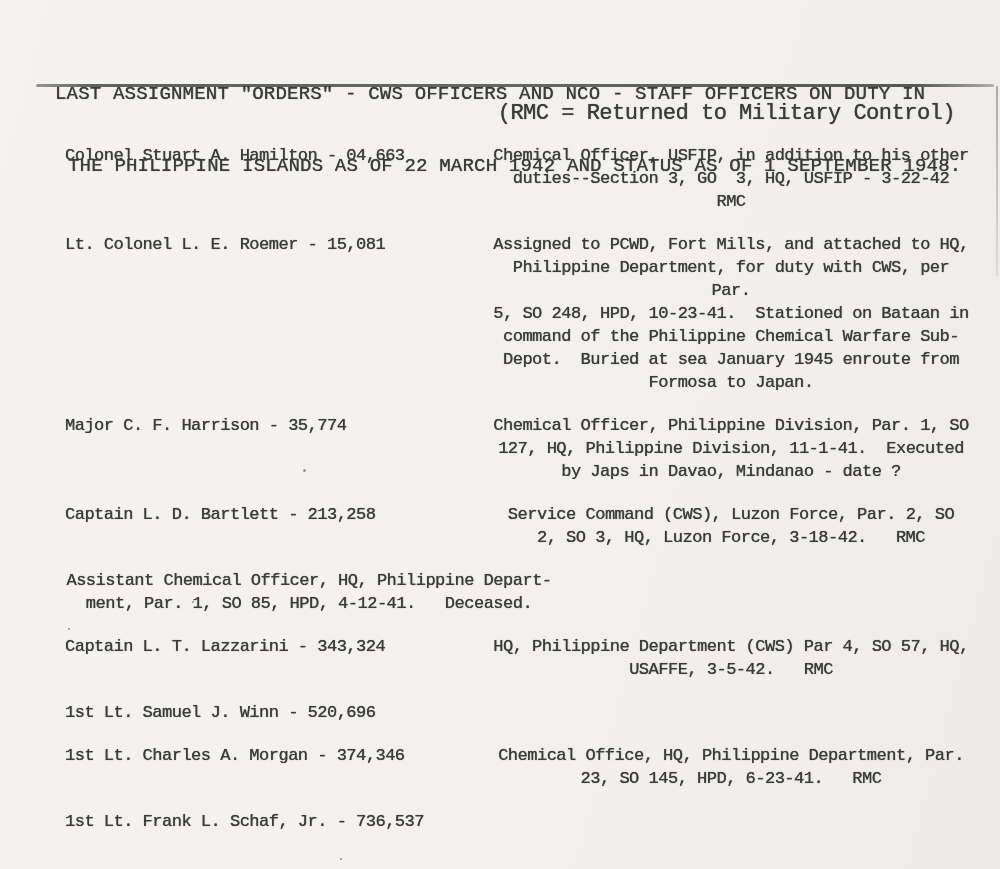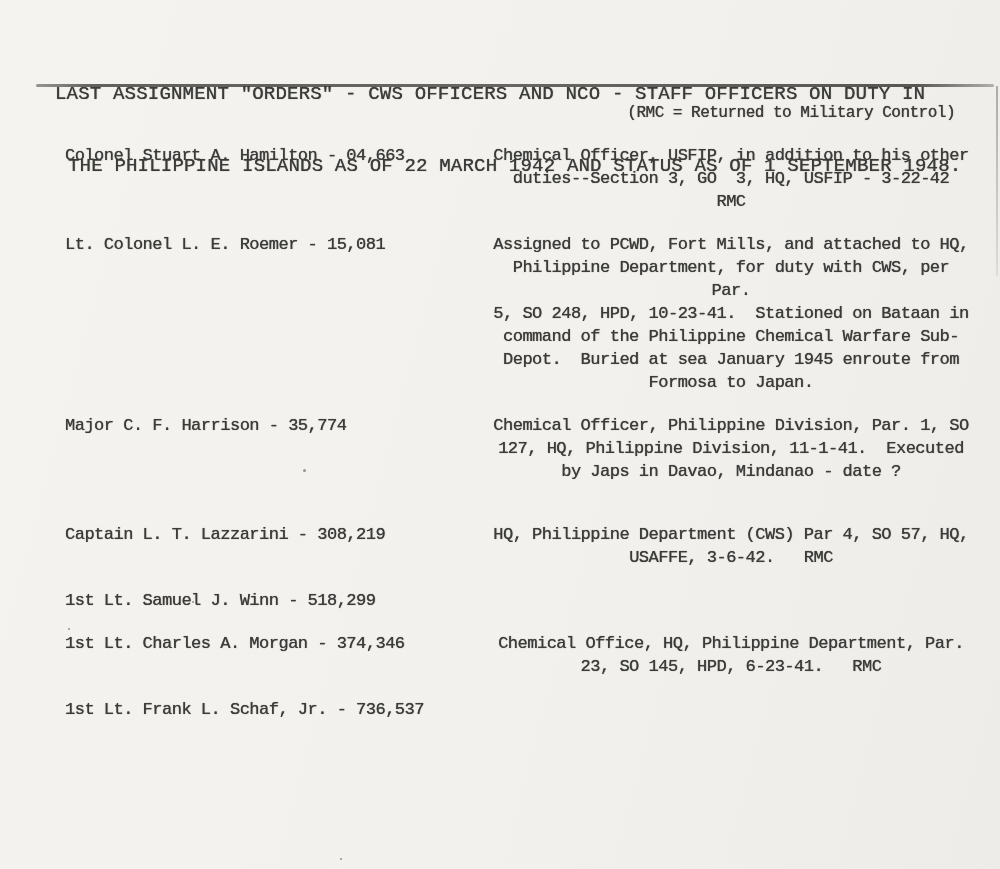--- a/index.html
+++ b/index.html
@@ -36,21 +36,21 @@
   }
   .rule{
     position:absolute;left:36px;top:84px;width:958px;height:3px;
     background:linear-gradient(90deg,
       rgba(70,70,68,.55) 0%,rgba(60,60,58,.8) 6%,rgba(55,55,53,.75) 50%,
       rgba(60,60,58,.85) 92%,rgba(80,80,78,.4) 100%);
     border-radius:2px;
   }
   .legend{
     position:absolute;top:102px;right:45px;
-    font-size:16px;letter-spacing:-.5px;line-height:23px;
+    font-size:22px;letter-spacing:-.5px;line-height:23px;
   }
   
   .entries{
     position:absolute;left:53px;top:144px;width:917px;
     font-size:17px;letter-spacing:-.5px;line-height:23px;
   }
   .entry{display:flex;margin-bottom:20px;}
   .entry .name{flex:0 0 427px;margin-left:12px;}
   .entry .status{flex:1 1 auto;max-width:512px;text-align:center;}
   
@@ -100,32 +100,39 @@
 Formosa to Japan.</div>
     </div>
 
     <div class="entry">
       <div class="name txt">Major C. F. Harrison - 35,774</div>
       <div class="status txt">Chemical Officer, Philippine Division, Par. 1, SO
 127, HQ, Philippine Division, 11-1-41.  Executed
 by Japs in Davao, Mindanao - date ?</div>
     </div>
 
-
     <div class="entry">
+      <div class="name txt">Captain L. D. Bartlett - 213,258</div>
+      <div class="status txt">Service Command (CWS), Luzon Force, Par. 2, SO
+2, SO 3, HQ, Luzon Force, 3-18-42.   RMC</div>
     </div>
 
     <div class="entry">
-      <div class="name txt">Captain L. T. Lazzarini - 308,219</div>
-      <div class="status txt">HQ, Philippine Department (CWS) Par 4, SO 57, HQ,
-USAFFE, 3-6-42.   RMC</div>
+      <div class="status txt">Assistant Chemical Officer, HQ, Philippine Depart-
+ment, Par. 1, SO 85, HPD, 4-12-41.   Deceased.</div>
     </div>
 
     <div class="entry">
-      <div class="name txt">1st Lt. Samuel J. Winn - 518,299</div>
+      <div class="name txt">Captain L. T. Lazzarini - 343,324</div>
+      <div class="status txt">HQ, Philippine Department (CWS) Par 4, SO 57, HQ,
+USAFFE, 3-5-42.   RMC</div>
+    </div>
+
+    <div class="entry">
+      <div class="name txt">1st Lt. Samuel J. Winn - 520,696</div>
     </div>
 
     <div class="entry">
       <div class="name txt">1st Lt. Charles A. Morgan - 374,346</div>
       <div class="status txt">Chemical Office, HQ, Philippine Department, Par.
 23, SO 145, HPD, 6-23-41.   RMC</div>
     </div>
 
     <div class="entry">
       <div class="name txt">1st Lt. Frank L. Schaf, Jr. - 736,537</div>

